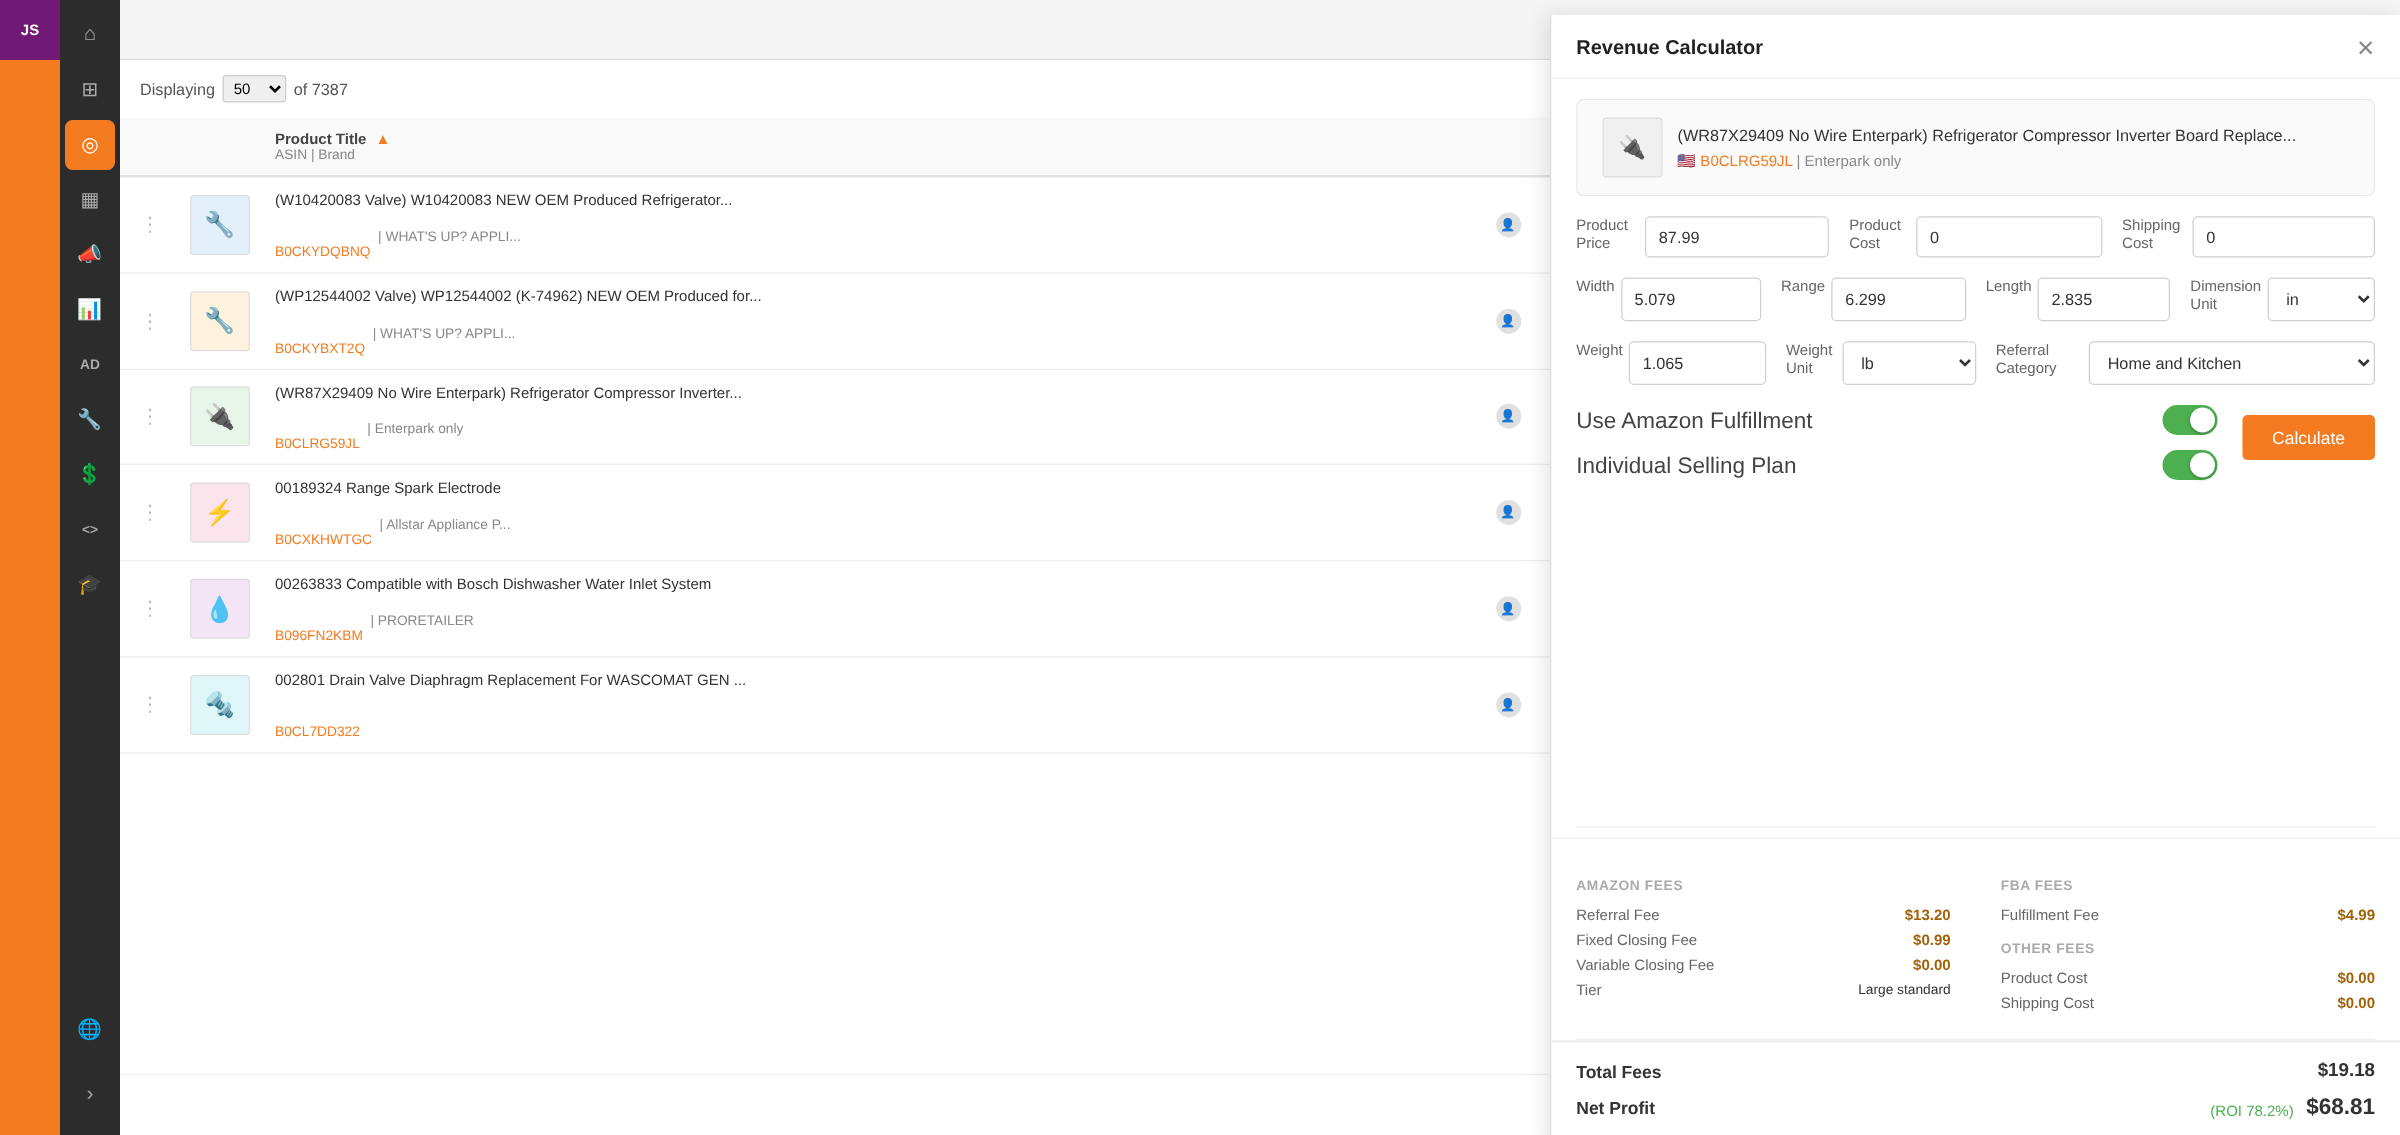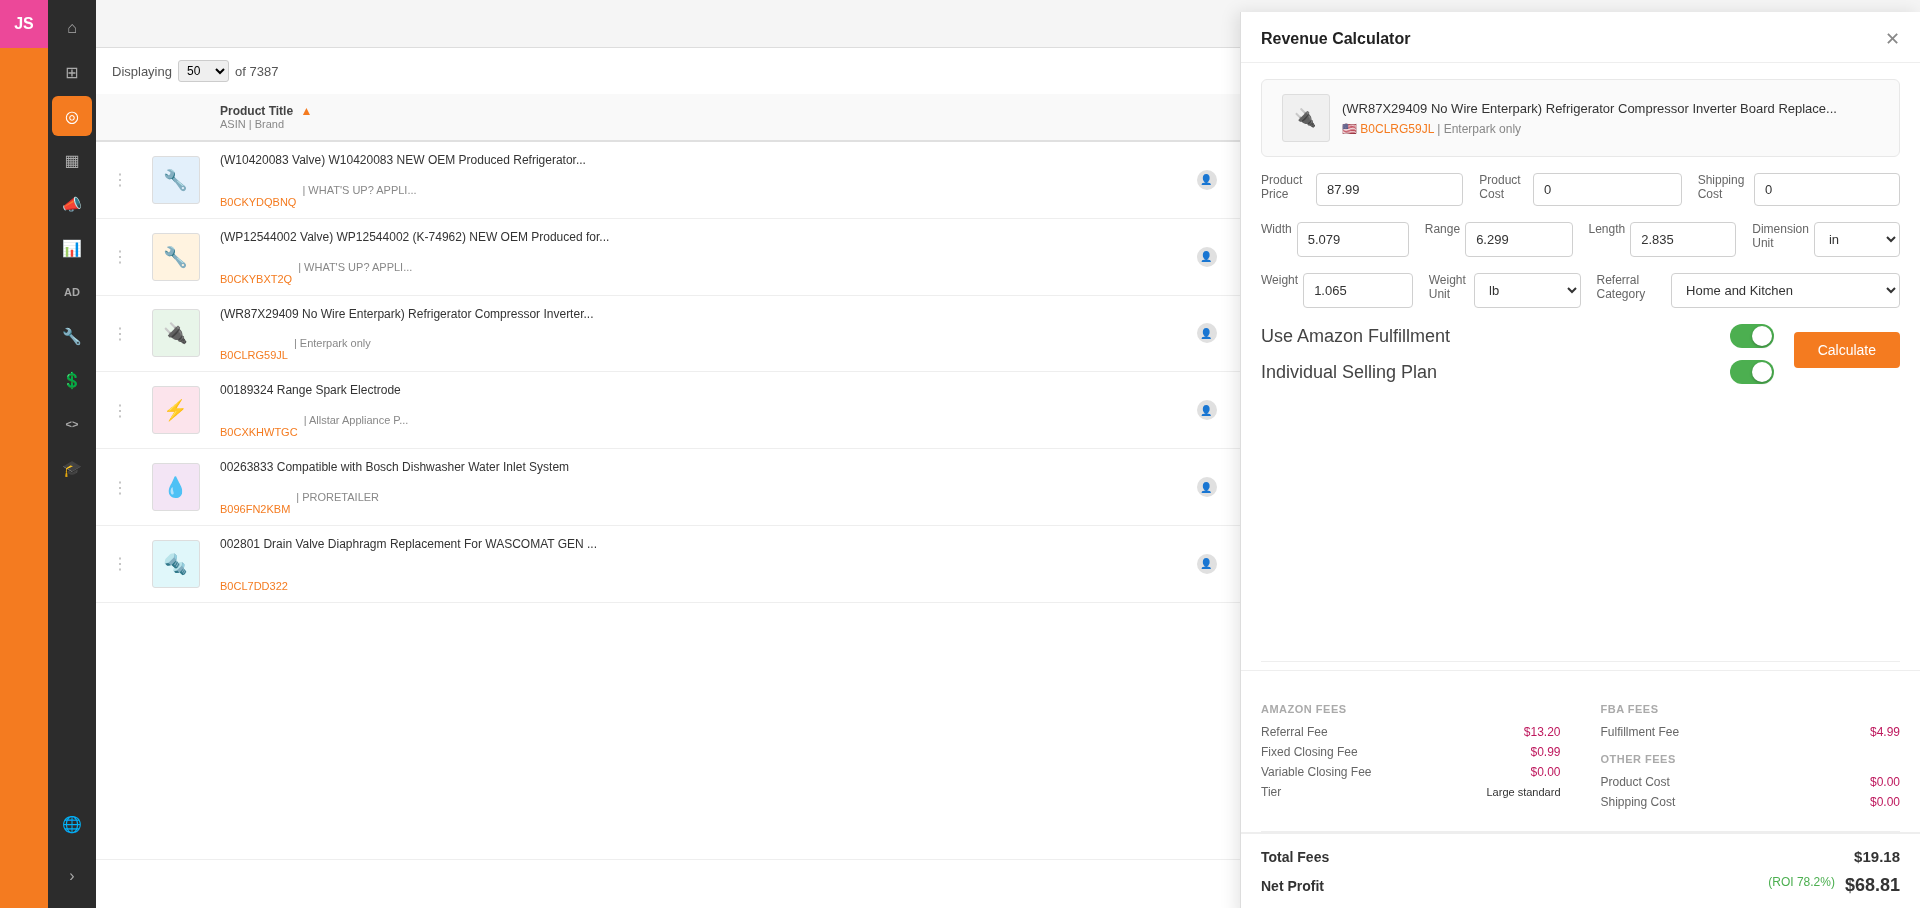--- a/index.html
+++ b/index.html
@@ -12,26 +12,26 @@
       display: flex;
       flex-direction: column;
       align-items: center;
       padding-top: 0;
       flex-shrink: 0;
       z-index: 10;
     }
     .js-logo {
       width: 48px;
       height: 48px;
-      background: #ec4899;
+      background: #701a75;
       display: flex;
       align-items: center;
       justify-content: center;
       font-weight: bold;
-      font-size: 16px;
+      font-size: 12px;
       color: white;
       flex-shrink: 0;
     }
 
     
     .nav-sidebar {
       width: 48px;
       background: #2c2c2c;
       display: flex;
       flex-direction: column;
@@ -325,21 +325,21 @@
       margin-top: 16px;
     }
     .fee-row {
       display: flex;
       justify-content: space-between;
       align-items: center;
       margin-bottom: 6px;
       font-size: 12px;
     }
     .fee-name { color: #666; }
-    .fee-val { color: #be185d; font-weight: 400; }
+    .fee-val { color: #a16207; font-weight: 700; }
     .fee-tier { color: #333; font-size: 11px; }
 
     .totals-section {
       padding: 14px 20px;
       border-top: 2px solid #eee;
     }
     .total-row {
       display: flex;
       justify-content: space-between;
       align-items: center;
@@ -710,21 +710,21 @@
 
     <hr class="separator-line">
 
     <div class="totals-section">
       <div class="total-row">
         <span class="total-label">Total Fees</span>
         <span class="total-val">$19.18</span>
       </div>
       <div class="total-row">
         <span class="total-label">Net Profit</span>
-        <span style="display:flex; align-items:flex-start; gap:4px;">
+        <span style="display:flex; align-items:flex-end; gap:4px;">
           <span class="roi-badge">(ROI 78.2%)</span>
           <span class="net-profit-val">$68.81</span>
         </span>
       </div>
     </div>
 
   </div>
 
 </div>
 

